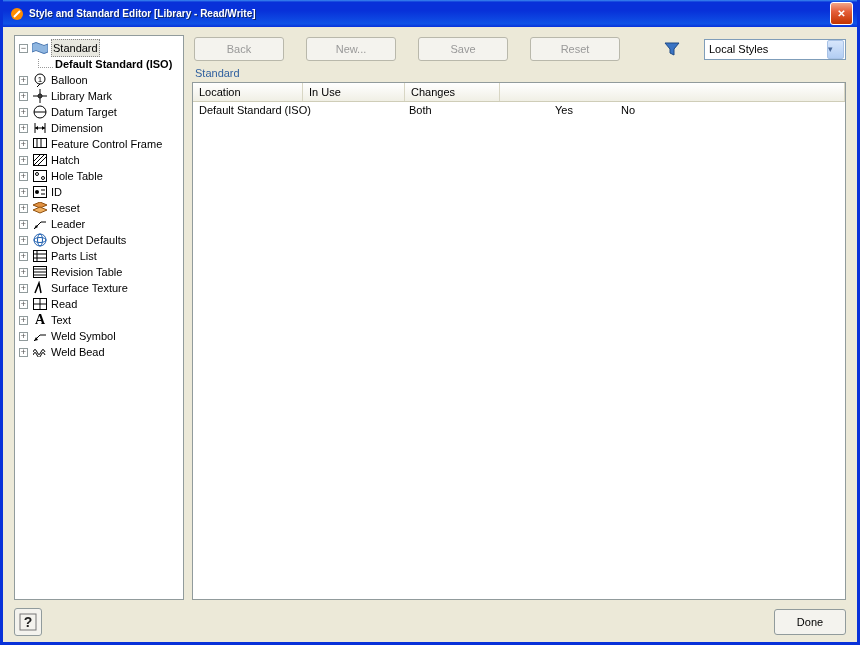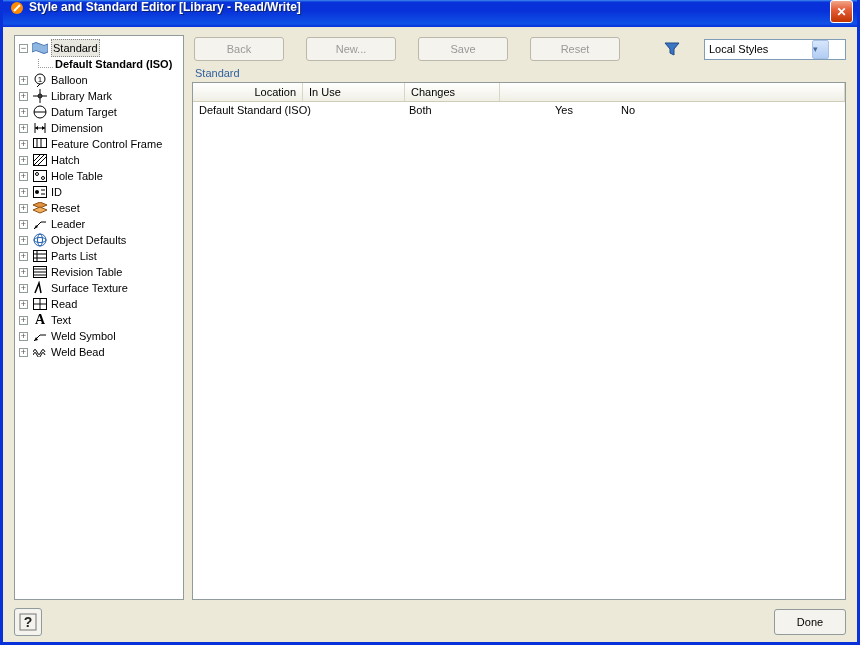--- a/index.html
+++ b/index.html
@@ -14,24 +14,25 @@
     border: 3px solid #0831d9;
     border-top: none;
     background: #ece9d8;
     position: relative;
     overflow: hidden;
   }
   .titlebar {
     height: 27px;
     background: linear-gradient(to bottom, #3c8cf0 0%, #0831d9 8%, #0831d9 40%, #0f52e6 88%, #0831d9 100%);
     display: flex;
+    align-items: center;
     padding: 0 4px 0 6px;
     color: #fff;
     font-weight: bold;
-    font-size: 12px;
+    font-size: 10px;
   }
   .titlebar .app-icon { width: 16px; height: 16px; margin-right: 4px; display:flex; align-items:center; justify-content:center; }
   .titlebar .title { flex: 1; text-shadow: 1px 1px 0 #0a246a; }
   .close-btn {
     width: 21px; height: 21px;
     background: linear-gradient(to bottom, #f1a689, #e55f3a 40%, #c23400);
     border: 1px solid #fff;
     border-radius: 3px;
     display: flex; align-items:center; justify-content:center;
     color: #fff; font-weight: bold;
@@ -67,21 +68,21 @@
     display:flex; align-items:center; justify-content:center;
     cursor: pointer;
   }
   .toolbar .spacer { flex:1; }
   .filter-icon { width:16px; height:16px; margin-right:2px; display:flex; align-items:center; justify-content:center; }
   .dropdown {
     width: 142px; height: 21px;
     background: #fff;
     border: 1px solid #7f9db9;
     display:flex; align-items:center;
-    padding: 0 16px 0 4px;
+    padding: 0 1px 0 4px;
     box-sizing: border-box;
   }
   .dropdown span { flex:1; }
   .dd-arrow {
     width: 15px; height: 17px;
     background: linear-gradient(to bottom, #d7e6fb, #b2cdf3);
     border: 1px solid #a8c2e6;
     border-radius: 2px;
     display:flex; align-items:center; justify-content:center;
     cursor:pointer;
@@ -103,21 +104,21 @@
   }
   .col-headers .col {
     padding: 2px 6px;
     border-right: 1px solid #d8d6c4;
     box-sizing: border-box;
     display:flex; align-items:center;
     color: #000;
     cursor: pointer;
   }
   .col-name { width: 210px; }
-  .col-loc  { width: 110px; justify-content: flex-end; }
+  .col-loc  { width: 110px; }
   .col-use  { width: 102px; text-align: center; }
   .col-chg  { width: 95px; }
   .col-tail { flex:1; border-right:none; }
   .sort-arrow { margin-left:auto; color:#9a988a; font-size:9px; }
   .data-row { display:flex; height: 16px; align-items:center; }
   .data-row .cell { padding: 1px 6px; box-sizing:border-box; }
   .bottom-bar {
     display:flex; align-items:center;
     padding-top: 8px;
   }

